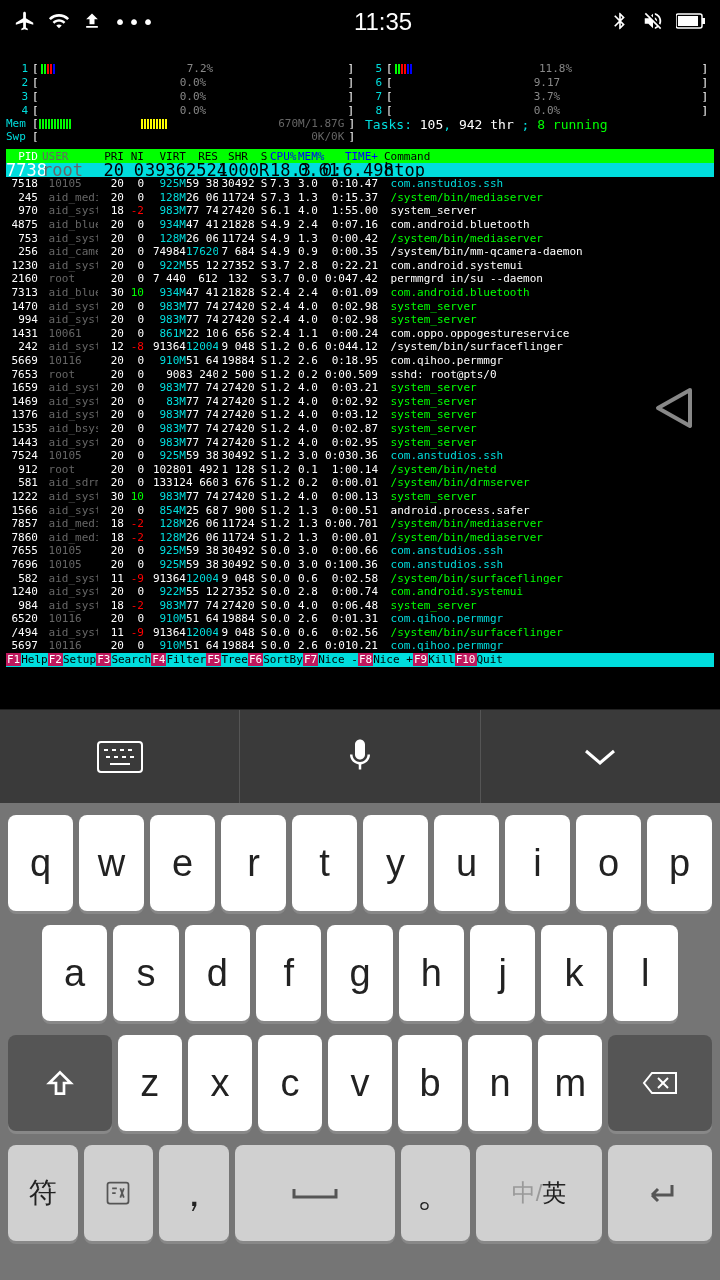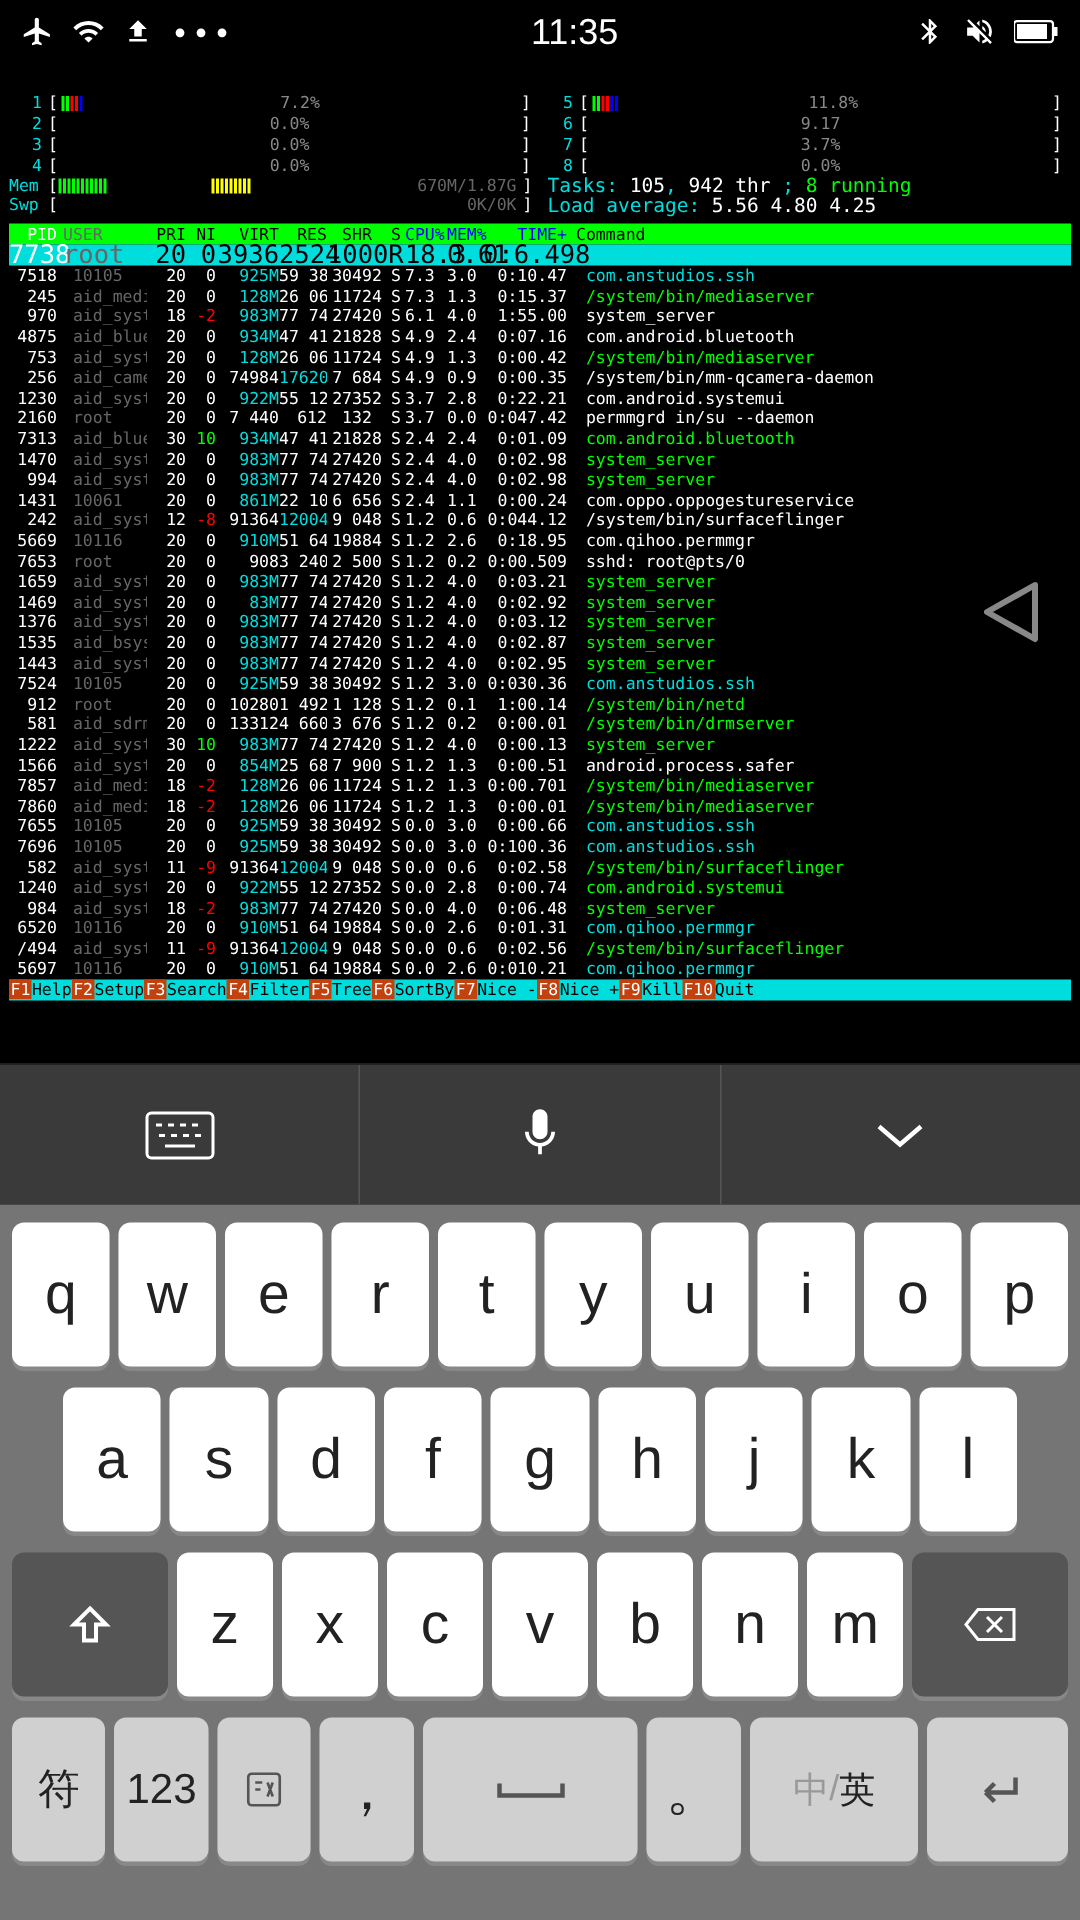--- a/index.html
+++ b/index.html
@@ -33,21 +33,21 @@
 .c-virt{width:42px;text-align:right}
 .c-res{width:32px;text-align:right}
 .c-shr{width:40px;text-align:center}
 .c-s{width:12px;text-align:center}
 .c-cpu{width:28px;}
 .c-mem{width:24px;text-align:left}
 .c-time{width:60px;text-align:right;padding-right:4px}
 .c-cmd{flex:1;padding-left:2px}
 .g{color:#0f0}.c{color:#0dd}.w{color:#fff}.r{color:#f00}.dim{color:#666}
 .fn-bar{background:#0dd;color:#000;display:flex;font-size:11px;height:14px;align-items:center}
-.fn-key{color:#fff;background:#c2410c;padding:0 1px}
+.fn-key{color:#fff;background:#be185d;padding:0 1px}
 .kbd-top{background:#3a3a3a;height:94px;display:flex;border-top:1px solid #222}
 .kbd-top-cell{flex:1;display:flex;align-items:center;justify-content:center;border-right:1px solid #555}
 .kbd-top-cell:last-child{border-right:none}
 .kbd{background:#757575;height:477px;padding:12px 8px 8px;display:flex;flex-direction:column;gap:14px}
 .kbd-row{display:flex;gap:6px;justify-content:center}
 .key{background:#fff;border-radius:8px;box-shadow:0 3px 0 #888;display:flex;align-items:center;justify-content:center;font-size:38px;color:#222;font-family:sans-serif;flex:1;height:96px}
 .key-func{background:#d0d0d0}
 .key-dark{background:#555;color:#fff}
 .key-space{flex:2.3}
 .key-wide{flex:1.5}
@@ -197,21 +197,20 @@
         </div>
       <div class="mem-row">
           <span class="mem-label c">Swp</span>
           <span class="w">[</span>
           <span class="dim" style="margin-left:auto;padding-right:4px">0K/0K</span>
           <span class="w">]</span>
         </div>
     </div>
     <div style="flex:1;padding-left:10px">
       <div class="tasks-row">Tasks: <span class="w">105</span>, <span class="w">942 thr</span> ; <span class="g">8 running</span></div>
-      <div class="tasks-row">Load average:   <span class="w">5.56</span>  <span class="w">4.80</span>  <span class="w">4.25</span></div>
     </div>
   </div>
 
   <div class="header-row" id="header-row">
       <span class="c-pid" style="">PID</span>
       <span class="c-user" style="">USER</span>
       <span class="c-pri" style="">PRI</span>
       <span class="c-ni" style="">NI</span>
       <span class="c-virt" style="">VIRT</span>
       <span class="c-res" style="">RES</span>
@@ -227,20 +226,21 @@
       <span class="c-user"> root</span>
       <span class="c-pri">20</span>
       <span class="c-ni">0</span>
       <span class="c-virt">3936</span>
       <span class="c-res">2524</span>
       <span class="c-shr">1000</span>
       <span class="c-s">R</span>
       <span class="c-cpu">18.3</span>
       <span class="c-mem">0.61</span>
       <span class="c-time">0:6.498</span>
+      <span class="c-cmd"> htop</span>
     </div>
   <div id="proc-list">
       <div class="proc"><span class="c-pid w">7518</span><span class="c-user dim"> 10105</span><span class="c-pri w">20</span><span class="c-ni w">0</span><span class="c-virt c">925M</span><span class="c-res w">59 384</span><span class="c-shr w">30492</span><span class="c-s w">S</span><span class="c-cpu w">7.3</span><span class="c-mem w">3.0</span><span class="c-time w">0:10.47</span><span class="c-cmd c"> com.anstudios.ssh</span></div>
       <div class="proc"><span class="c-pid w">245</span><span class="c-user dim"> aid_media</span><span class="c-pri w">20</span><span class="c-ni w">0</span><span class="c-virt c">128M</span><span class="c-res w">26 068</span><span class="c-shr w">11724</span><span class="c-s w">S</span><span class="c-cpu w">7.3</span><span class="c-mem w">1.3</span><span class="c-time w">0:15.37</span><span class="c-cmd g"> /system/bin/mediaserver</span></div>
       <div class="proc"><span class="c-pid w">970</span><span class="c-user dim"> aid_syste</span><span class="c-pri w">18</span><span class="c-ni r">-2</span><span class="c-virt c">983M</span><span class="c-res w">77 748</span><span class="c-shr w">27420</span><span class="c-s w">S</span><span class="c-cpu w">6.1</span><span class="c-mem w">4.0</span><span class="c-time w">1:55.00</span><span class="c-cmd w"> system_server</span></div>
       <div class="proc"><span class="c-pid w">4875</span><span class="c-user dim"> aid_bluet</span><span class="c-pri w">20</span><span class="c-ni w">0</span><span class="c-virt c">934M</span><span class="c-res w">47 412</span><span class="c-shr w">21828</span><span class="c-s w">S</span><span class="c-cpu w">4.9</span><span class="c-mem w">2.4</span><span class="c-time w">0:07.16</span><span class="c-cmd w"> com.android.bluetooth</span></div>
       <div class="proc"><span class="c-pid w">753</span><span class="c-user dim"> aid_syste</span><span class="c-pri w">20</span><span class="c-ni w">0</span><span class="c-virt c">128M</span><span class="c-res w">26 068</span><span class="c-shr w">11724</span><span class="c-s w">S</span><span class="c-cpu w">4.9</span><span class="c-mem w">1.3</span><span class="c-time w">0:00.42</span><span class="c-cmd g"> /system/bin/mediaserver</span></div>
       <div class="proc"><span class="c-pid w">256</span><span class="c-user dim"> aid_camer</span><span class="c-pri w">20</span><span class="c-ni w">0</span><span class="c-virt w">74984</span><span class="c-res c">17620</span><span class="c-shr w">7 684</span><span class="c-s w">S</span><span class="c-cpu w">4.9</span><span class="c-mem w">0.9</span><span class="c-time w">0:00.35</span><span class="c-cmd w"> /system/bin/mm-qcamera-daemon</span></div>
       <div class="proc"><span class="c-pid w">1230</span><span class="c-user dim"> aid_syste</span><span class="c-pri w">20</span><span class="c-ni w">0</span><span class="c-virt c">922M</span><span class="c-res w">55 128</span><span class="c-shr w">27352</span><span class="c-s w">S</span><span class="c-cpu w">3.7</span><span class="c-mem w">2.8</span><span class="c-time w">0:22.21</span><span class="c-cmd w"> com.android.systemui</span></div>
       <div class="proc"><span class="c-pid w">2160</span><span class="c-user dim"> root</span><span class="c-pri w">20</span><span class="c-ni w">0</span><span class="c-virt w">7 440</span><span class="c-res w">612</span><span class="c-shr w">132</span><span class="c-s w">S</span><span class="c-cpu w">3.7</span><span class="c-mem w">0.0</span><span class="c-time w">0:047.42</span><span class="c-cmd w"> permmgrd in/su --daemon</span></div>
@@ -365,21 +365,20 @@
     <div class="key key-dark key-wide">
       <svg width="40" height="28" viewBox="0 0 40 28" fill="none" stroke="#fff" stroke-width="2">
           <path d="M12 4 L36 4 L36 24 L12 24 L4 14 Z"></path>
           <line x1="18" y1="9" x2="28" y2="19"></line>
           <line x1="28" y1="9" x2="18" y2="19"></line>
         </svg>
     </div>
   </div>
   <div class="kbd-row">
     <div class="key key-func key-sym">符</div>
-    <div class="key key-func key-sym">123</div>
     <div class="key key-func">
         <svg width="28" height="28" viewBox="0 0 24 24" fill="none" stroke="#555" stroke-width="1.5">
           <rect x="3" y="3" width="18" height="18" rx="2"></rect>
           <path d="M7 8h4M7 12h3M14 8l3 8M17 8l-3 8"></path>
         </svg>
       </div>
     <div class="key key-func">，</div>
     <div class="key key-func key-space">
         <svg width="50" height="16" viewBox="0 0 50 16" fill="none" stroke="#555" stroke-width="3">
           <path d="M4 4v8h42V4"></path>

